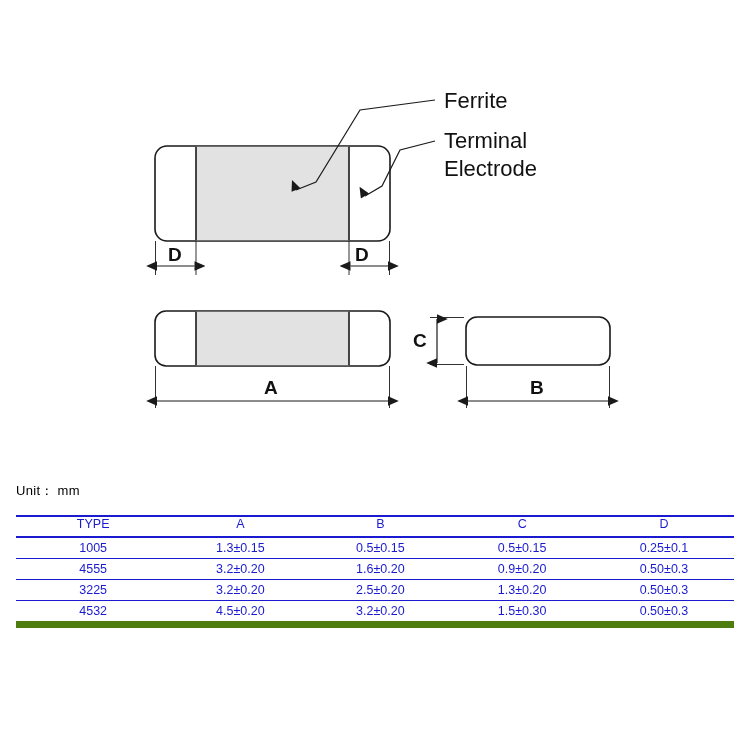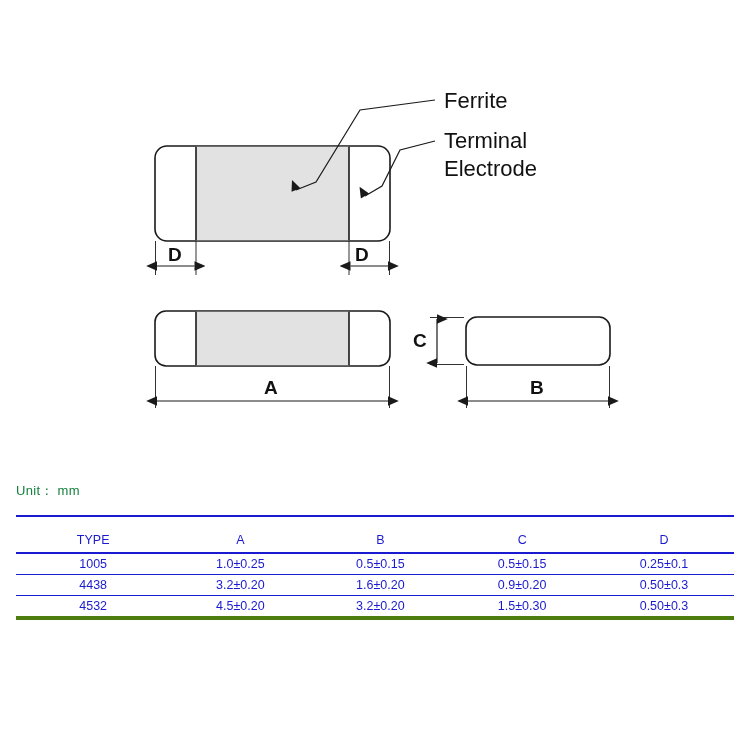--- a/index.html
+++ b/index.html
@@ -24,21 +24,21 @@
     left: 0;
     top: 0;
     width: 750px;
     height: 470px;
   }
   .unit-label {
     position: absolute;
     left: 16px;
     top: 482px;
     font-size: 13px;
-    color: #15803d;
+    color: #000000;
     letter-spacing: 0.3px;
   }
   table.spec {
     position: absolute;
     left: 16px;
     top: 515px;
     width: 718px;
     border-collapse: collapse;
     font-size: 12.5px;
     color: #1a1ad0;
@@ -46,32 +46,32 @@
   table.spec th, table.spec td {
     text-align: center;
     padding: 3px 0 3px 0;
     font-weight: normal;
     border: none;
   }
   table.spec thead th {
     color: #1a1ad0;
     font-size: 12.5px;
     padding-bottom: 5px;
-    padding-top: 16px;
+    padding-top: 0;
   }
   table.spec thead tr {
     border-top: 2px solid #1a1ad0;
     border-bottom: 2px solid #1a1ad0;
   }
   table.spec tbody tr {
     border-bottom: 1px solid #1a1ad0;
     margin-top: 35px;
   }
   table.spec tbody tr:last-child {
-    border-bottom: 4px solid #4d7c0f;
+    border-bottom: 7px solid #4d7c0f;
   }
   table.spec col.c-type { width: 21.5%; }
   table.spec col.c-a { width: 19.5%; }
   table.spec col.c-b { width: 19.5%; }
   table.spec col.c-c { width: 20%; }
   table.spec col.c-d { width: 19.5%; }
   .lead-label {
     font-family: "Liberation Sans", sans-serif;
     font-size: 22px;
     fill: #111111;
@@ -175,30 +175,37 @@
         <th>TYPE</th>
         <th>A</th>
         <th>B</th>
         <th>C</th>
         <th>D</th>
       </tr>
     </thead>
     <tbody>
       <tr>
         <td>1005</td>
-        <td>1.0±0.25</td>
+        <td>1.3±0.15</td>
         <td>0.5±0.15</td>
         <td>0.5±0.15</td>
         <td>0.25±0.1</td>
       </tr>
       <tr>
-        <td>4438</td>
+        <td>4555</td>
         <td>3.2±0.20</td>
         <td>1.6±0.20</td>
         <td>0.9±0.20</td>
+        <td>0.50±0.3</td>
+      </tr>
+      <tr>
+        <td>3225</td>
+        <td>3.2±0.20</td>
+        <td>2.5±0.20</td>
+        <td>1.3±0.20</td>
         <td>0.50±0.3</td>
       </tr>
       <tr>
         <td>4532</td>
         <td>4.5±0.20</td>
         <td>3.2±0.20</td>
         <td>1.5±0.30</td>
         <td>0.50±0.3</td>
       </tr>
     </tbody>

